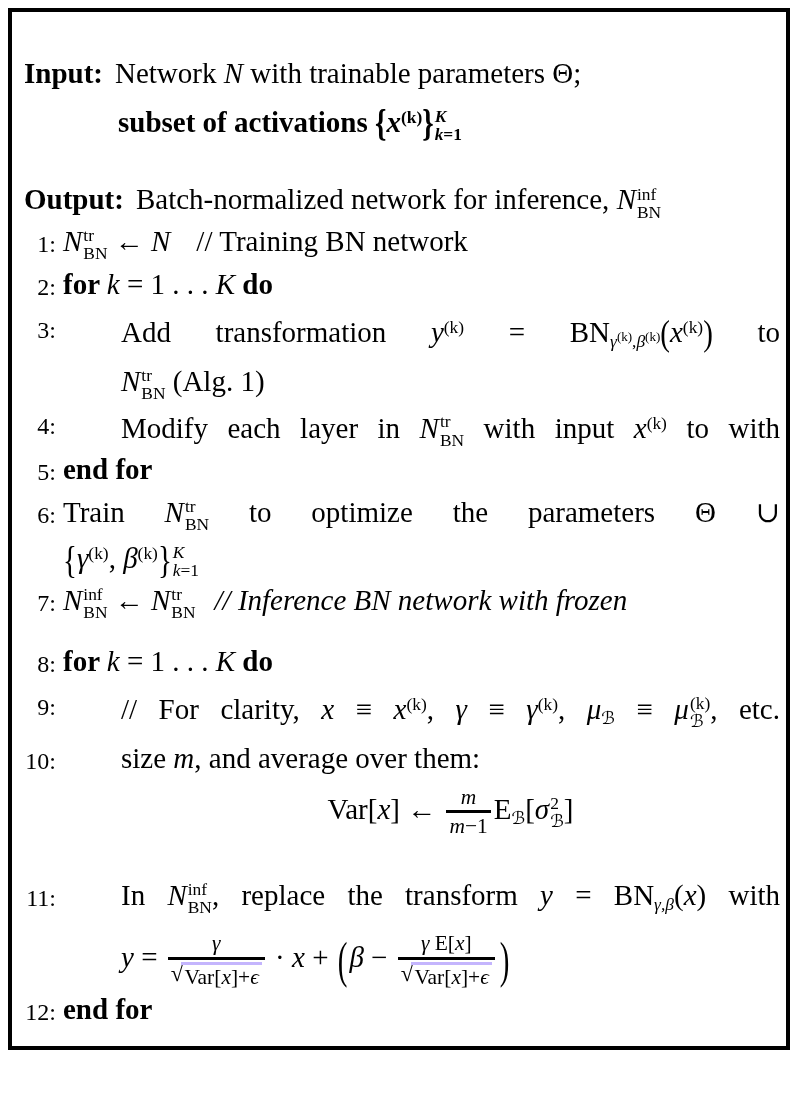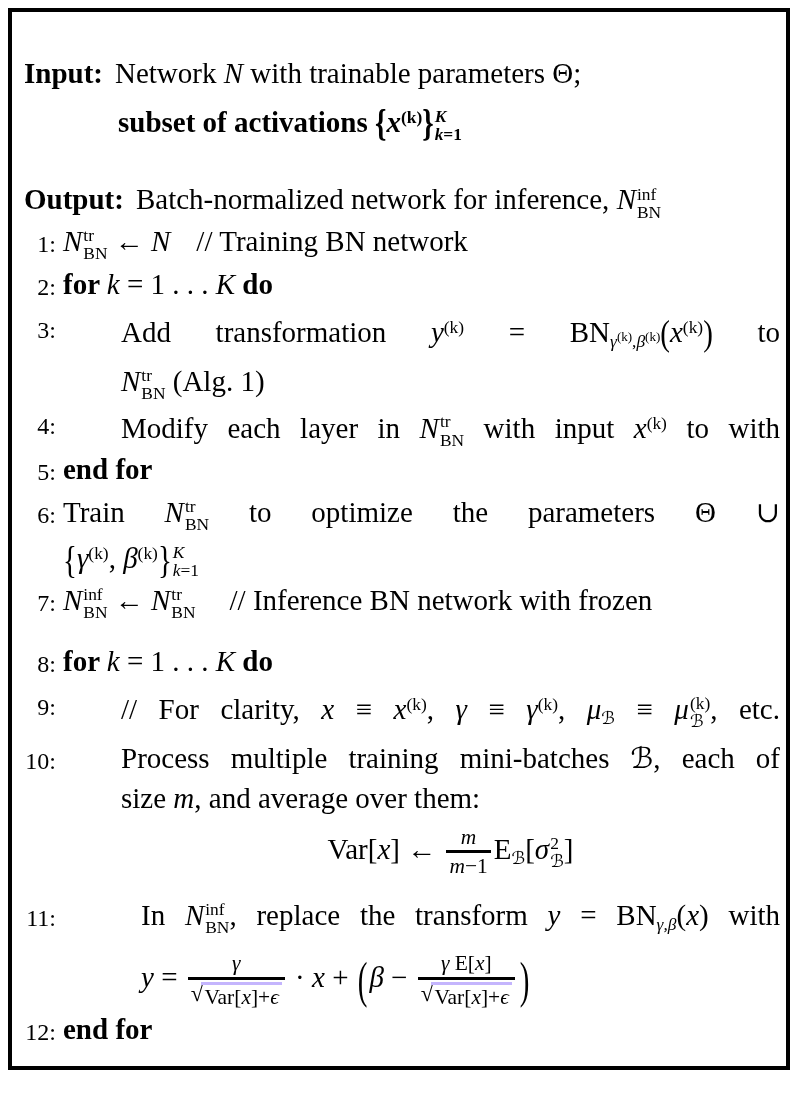--- a/index.html
+++ b/index.html
@@ -12,41 +12,41 @@
   .lblgap{display:inline-block;width:12px;}
   
   .line{display:flex;align-items:flex-start;}
   .lnum{flex:0 0 40px;text-align:right;font-size:24px;padding-right:7px;line-height:40px;padding-top:3px;}
   .body{flex:1;min-width:0;}
   .row{line-height:40px;}
   .ind>.body{padding-left:58px;}
   .hangcmt{padding-left:234px;}
   .fill{text-align:justify;text-align-last:justify;}
   .mt16{margin-top:18px;}
-  .mt30{margin-top:14px;gap:20px;}
+  .mt30{margin-top:34px;}
   
   .bf{font-weight:bold;}
   .it{font-style:italic;}
   .cal{font-family:"DejaVu Serif","DejaVu Sans",serif;}
   .sp{font-size:0.6em;vertical-align:0.5em;letter-spacing:0;}
   .sb{font-size:0.6em;vertical-align:-0.3em;}
   .sp2{font-size:0.75em;vertical-align:0.45em;}
   .ss{display:inline-flex;flex-direction:column;align-items:flex-start;vertical-align:middle;line-height:1.05;font-size:0.6em;margin-left:1px;text-align:left;}
   .ss .t,.ss .b{display:block;}
   .frac{display:inline-flex;flex-direction:column;align-items:center;vertical-align:middle;line-height:1.1;font-size:0.74em;margin:0 3px;text-align:center;}
   .frac .fn{padding:0 5px 1px;}
   .frac .fd{border-top:3px solid #000;padding:2px 3px 0;}
   .sqrt{display:inline-flex;align-items:flex-start;}
   .rad{line-height:1;font-size:1.08em;margin-right:-2px;}
   .sqb{border-top:3px solid #c4b5fd;padding:1px 3px 0;}
   .bigp{display:inline-block;transform:scaleY(1.75);vertical-align:middle;line-height:1;margin:0 2px;}
   .midp{display:inline-block;transform:scaleY(1.2);vertical-align:-0.03em;}
   .bigb{display:inline-block;transform:scaleY(1.3);vertical-align:-0.06em;}
   .cmtgap{margin-left:26px;}
-  .cmtgap2{margin-left:34px;}
+  .cmtgap2{margin-left:19px;font-style:italic;}
   .eq{text-align:center;margin:8px 0 2px;line-height:1.15;}
 </style>
 </head>
 <body>
 
 <div class="page">
   <div class="algo-box">
 
     <div class="hdr"><span class="bf">Input:</span><span class="lblgap"></span><span>Network </span><span class="it">N</span><span> with trainable parameters Θ;</span></div>
     <div class="hdr2"><span>subset of activations </span><span class="bigb">{</span><span class="it">x</span><span class="sp">(k)</span><span class="bigb">}</span><span class="ss">
@@ -144,21 +144,20 @@
         <div class="row fill"><span>// For clarity, </span><span class="it">x</span><span> ≡ </span><span class="it">x</span><span class="sp">(k)</span><span>, </span><span class="it">γ</span><span> ≡ </span><span class="it">γ</span><span class="sp">(k)</span><span>, </span><span class="it">μ</span><span class="sb cal">ℬ</span><span> ≡ </span><span class="it">μ</span><span class="ss">
               <span class="t">(k)</span>
               <span class="b cal">ℬ</span>
             </span><span>, etc.</span></div>
       </div>
     </div>
 
     <div class="line ind">
       <span class="lnum">10:</span>
       <div class="body">
-        <div class="row fill"><span>Process multiple training mini-batches </span><span class="cal">ℬ</span><span>, each of</span></div>
         <div class="row"><span>size </span><span class="it">m</span><span>, and average over them:</span></div>
         <div class="eq"><span>Var[</span><span class="it">x</span><span>]</span><span> ← </span><span class="frac">
               <span class="fn it">m</span>
               <span class="fd"><span class="it">m</span><span>−1</span></span>
             </span><span>E</span><span class="sb cal">ℬ</span><span>[</span><span class="it">σ</span><span class="ss">
               <span class="t">2</span>
               <span class="b cal">ℬ</span>
             </span><span>]</span></div>
       </div>
     </div>

